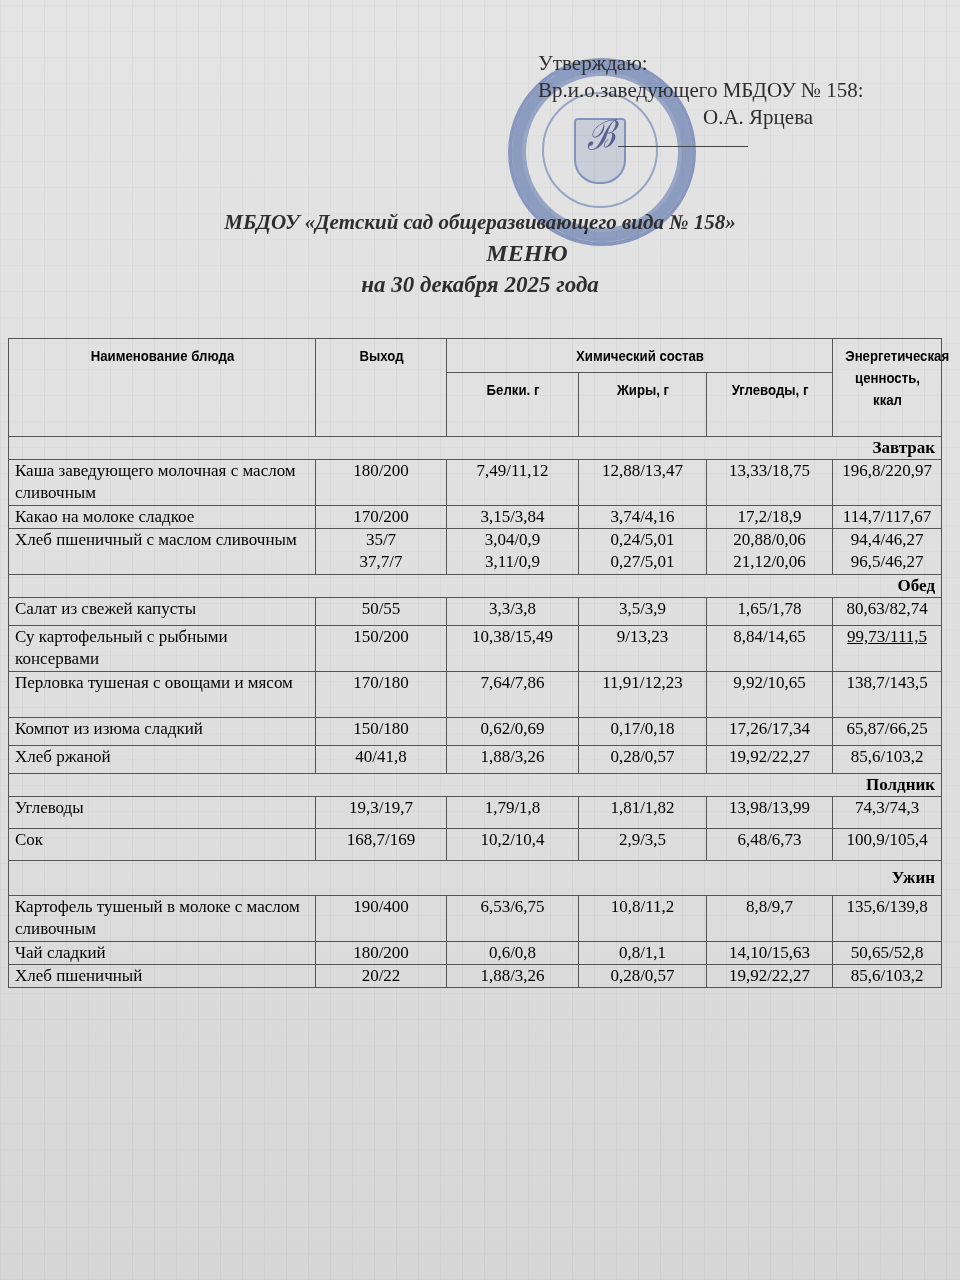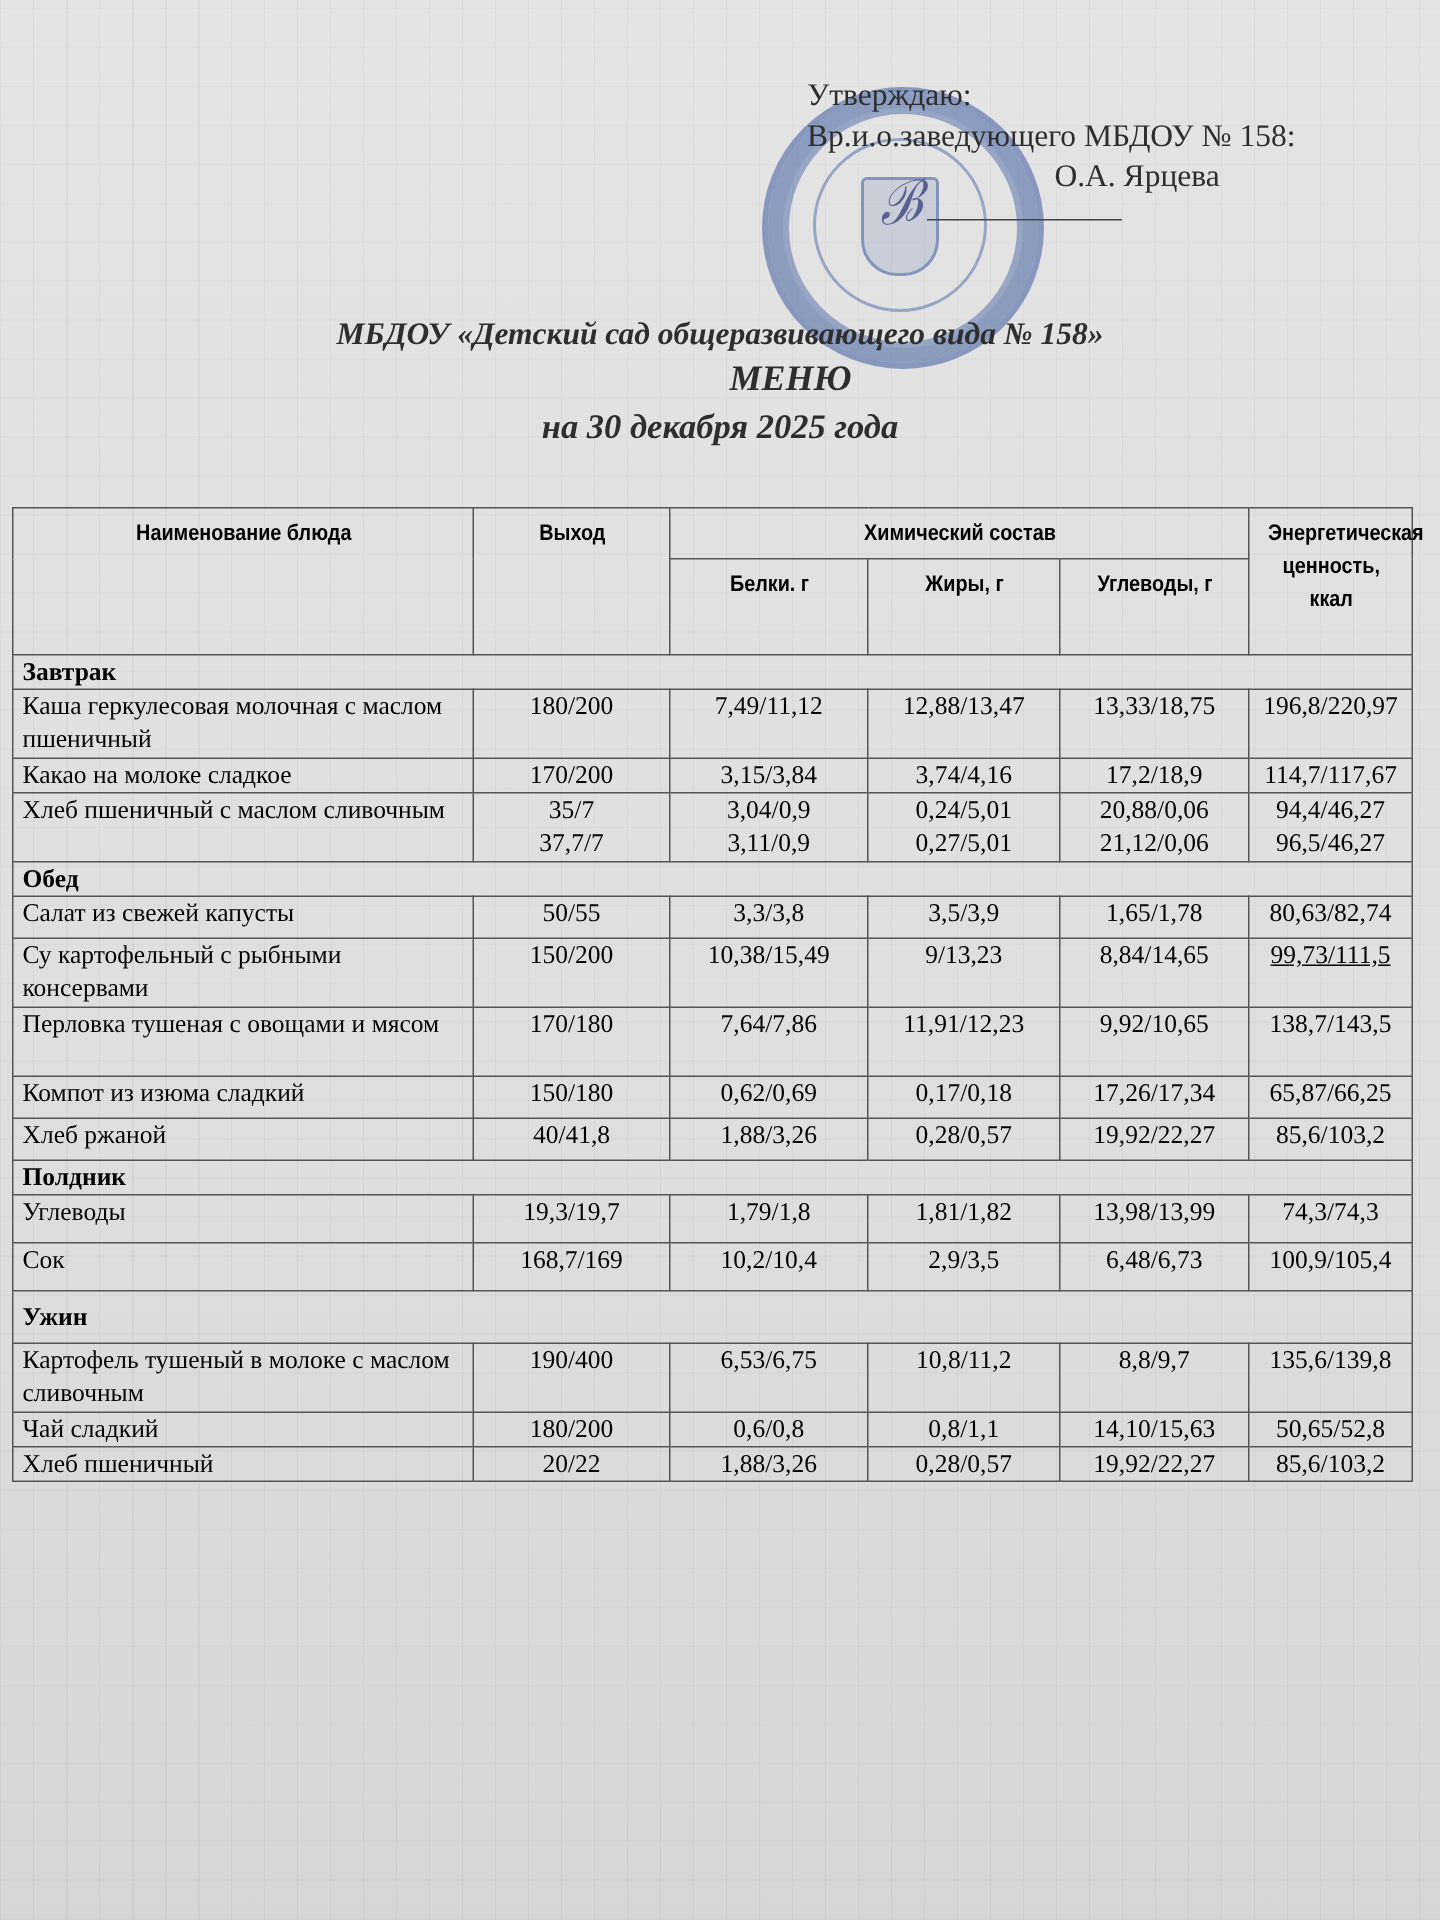--- a/index.html
+++ b/index.html
@@ -64,21 +64,21 @@
   }
   table.menu th {
     font-family: "Liberation Sans", sans-serif; font-weight: bold;
     font-size: 15px; text-align: center; line-height: 21px; padding-top: 6px;
     transform: scaleX(0.88);
   }
   .th-energy { line-height: 22px !important; }
   td.name { text-align: left; line-height: 22px; }
   td.num { text-align: center; line-height: 22px; }
   td.section {
-    text-align: left; font-weight: bold; font-size: 17px; height: 22px; line-height: 22px;
+    text-align: right; font-weight: bold; font-size: 17px; height: 22px; line-height: 22px;
   }
   td.section.tall { height: 34px; vertical-align: middle; }
   td.mid { vertical-align: middle; }
 </style>
 </head>
 <body>
 
 <div class="paper"></div>
 
 <div class="stamp">
@@ -118,21 +118,21 @@
       <th>Белки. г</th>
       <th>Жиры, г</th>
       <th>Углеводы, г</th>
     </tr>
   </thead>
   <tbody id="menu-body">
       <tr>
         <td colspan="6" class="section">Завтрак</td>
       </tr>
       <tr style="height: 46px;">
-        <td class="name" style="white-space: pre-line;">Каша геркулесовая молочная с маслом пшеничный</td>
+        <td class="name" style="white-space: pre-line;">Каша заведующего молочная с маслом сливочным</td>
         <td class="num" style="white-space: pre-line;">180/200</td>
         <td class="num mid" style="white-space: pre-line;">7,49/11,12</td>
         <td class="num mid" style="white-space: pre-line;">12,88/13,47</td>
         <td class="num mid" style="white-space: pre-line;">13,33/18,75</td>
         <td class="num mid" style="white-space: pre-line;">196,8/220,97</td>
       </tr>
       <tr style="height: 22px;">
         <td class="name" style="white-space: pre-line;">Какао на молоке сладкое</td>
         <td class="num" style="white-space: pre-line;">170/200</td>
         <td class="num" style="white-space: pre-line;">3,15/3,84</td>

